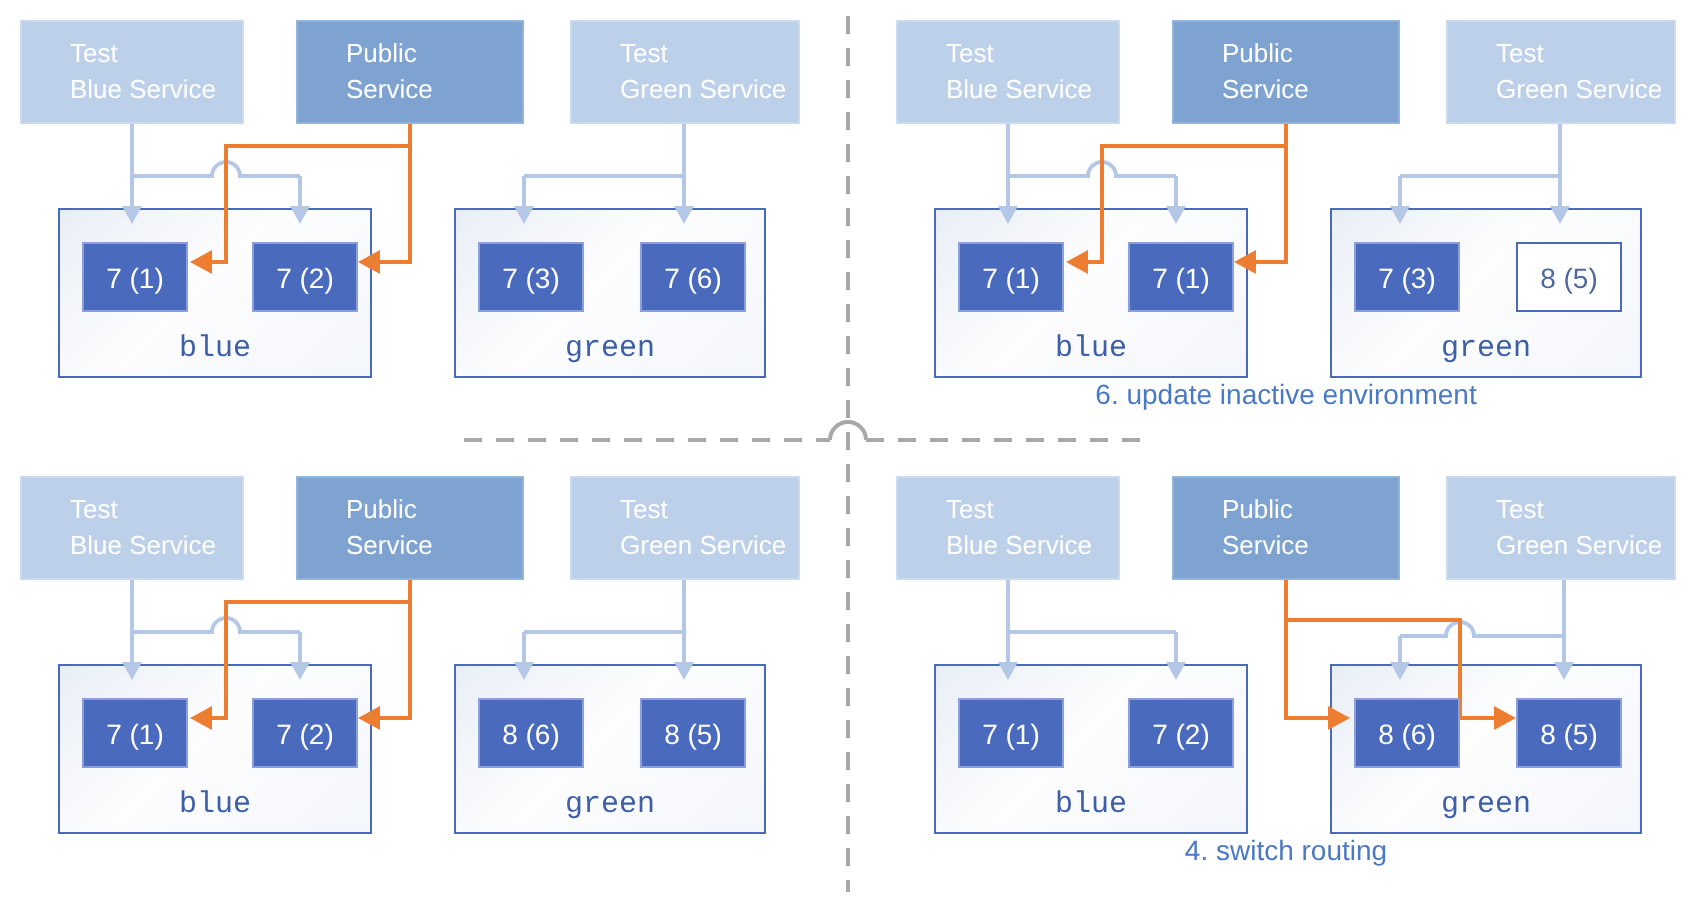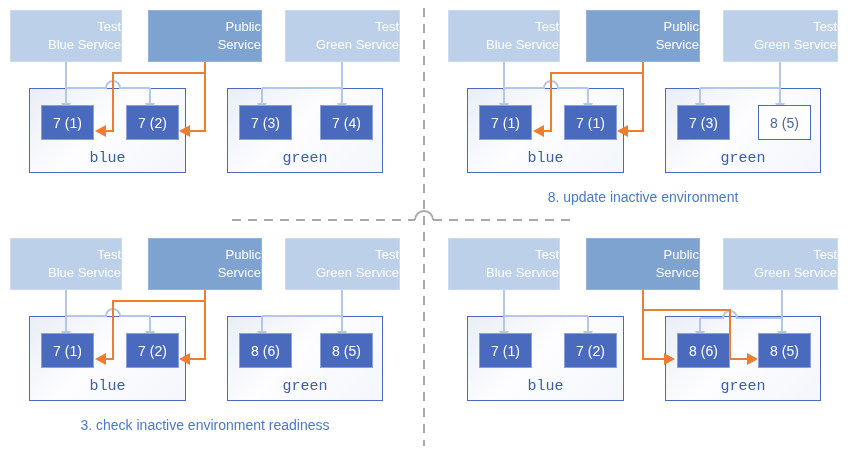--- a/index.html
+++ b/index.html
@@ -6,29 +6,30 @@
   #canvas{
     position:relative;width:848px;height:456px;overflow:hidden;
     font-family:"Liberation Sans", sans-serif;background:#ffffff;
   }
   .panel{position:absolute;width:424px;height:228px;}
   .content{position:absolute;top:0;left:0;width:424px;height:228px;}
   .panel.right .content{left:14px;}
 
   .svc{
     position:absolute;top:10px;height:52px;z-index:1;
-    display:flex;flex-direction:column;align-items:flex-end;justify-content:center;
+    display:flex;flex-direction:column;align-items:flex-start;justify-content:center;
     color:#ffffff;font-size:13px;line-height:1.35;text-align:center;
     box-sizing:border-box;
+    padding-left:24px;
   }
   .svc.light{background:#bdd0e9;border:1px solid #cbdaef;}
   .svc.mid{background:#7ea3d0;border:1px solid #93b4da;}
 
   .env{
-    position:absolute;top:88px;height:85px;box-sizing:border-box;
+    position:absolute;top:104px;height:85px;box-sizing:border-box;
     border:1px solid #4a6abe;
     background:linear-gradient(135deg,#e9eef6 0%,#fdfdfe 45%,#f3f6fb 100%);
   }
   .env-label{
     position:absolute;bottom:5px;left:0;width:100%;text-align:center;
     color:#3d5fa8;font-size:15px;z-index:3;font-family:Liberation Mono, monospace;
   }
   .vbox{
     position:absolute;top:16px;height:35px;z-index:3;box-sizing:border-box;
     background:#4a6abe;border:1px solid #8ba0da;color:#ffffff;
@@ -69,21 +70,21 @@
         <span>Test</span>
         <span>Green Service</span>
       </div>
       <div class="env" style="left:29px;width:157px">
         <div class="vbox" style="left:11px;width:53px">7 (1)</div>
         <div class="vbox" style="left:96px;width:53px">7 (2)</div>
         <div class="env-label">blue</div>
       </div>
       <div class="env" style="left:227px;width:156px">
         <div class="vbox" style="left:11px;width:53px">7 (3)</div>
-        <div class="vbox" style="left:92px;width:53px">7 (4)</div>
+        <div class="vbox" style="left:92px;width:53px">7 (6)</div>
         <div class="env-label">green</div>
       </div>
       <svg class="wires" width="424" height="228" viewBox="0 0 424 228">
         <g class="lb">
           <path d="M66,62 V104"></path>
           <path d="M66,88 H106 A7,7 0 0 1 120,88 L150,88"></path>
           <path d="M150,88 V104"></path>
           <polygon points="61,103 71,103 66,112"></polygon>
           <polygon points="145,103 155,103 150,112"></polygon>
           <path d="M342,62 V104"></path>
@@ -139,21 +140,21 @@
           <polygon points="257,103 267,103 262,112"></polygon>
           <polygon points="337,103 347,103 342,112"></polygon>
         </g>
         <g class="or">
           <path d="M205,62 V131 H190"></path>
           <polygon points="190,125 190,137 179,131"></polygon>
           <path d="M205,73 H113 V131 H106"></path>
           <polygon points="106,125 106,137 95,131"></polygon>
         </g>
       </svg>
-      <div class="caption">8. update inactive environment</div>
+      <div class="caption">6. update inactive environment</div>
     </div>
   </div>
 
   <div class="panel" style="left:0;top:228px">
     <div class="content">
       <div class="svc light" style="left:10px;width:112px">
         <span>Test</span>
         <span>Blue Service</span>
       </div>
       <div class="svc mid" style="left:148px;width:114px">
@@ -187,21 +188,20 @@
           <polygon points="257,103 267,103 262,112"></polygon>
           <polygon points="337,103 347,103 342,112"></polygon>
         </g>
         <g class="or">
           <path d="M205,62 V131 H190"></path>
           <polygon points="190,125 190,137 179,131"></polygon>
           <path d="M205,73 H113 V131 H106"></path>
           <polygon points="106,125 106,137 95,131"></polygon>
         </g>
       </svg>
-      <div class="caption">3. check inactive environment readiness</div>
     </div>
   </div>
 
   <div class="panel right" style="left:424px;top:228px">
     <div class="content">
       <div class="svc light" style="left:10px;width:112px">
         <span>Test</span>
         <span>Blue Service</span>
       </div>
       <div class="svc mid" style="left:148px;width:114px">
@@ -235,20 +235,21 @@
           <polygon points="257,103 267,103 262,112"></polygon>
           <polygon points="339,103 349,103 344,112"></polygon>
         </g>
         <g class="or">
           <path d="M205,62 V131 H226"></path>
           <polygon points="226,125 226,137 237,131"></polygon>
           <path d="M205,82 H292 V131 H309"></path>
           <polygon points="309,125 309,137 320,131"></polygon>
         </g>
       </svg>
+      <div class="caption">4. switch routing</div>
     </div>
   </div>
 
   <svg id="divider" width="848" height="456" viewBox="0 0 848 456">
     <path class="dash" d="M424,8 V446"></path>
     <path class="dash" d="M232,220 H415"></path>
     <path class="dash" d="M433,220 H572"></path>
     <path d="M415,220 A9,9 0 0 1 433,220"></path>
   </svg>
 

